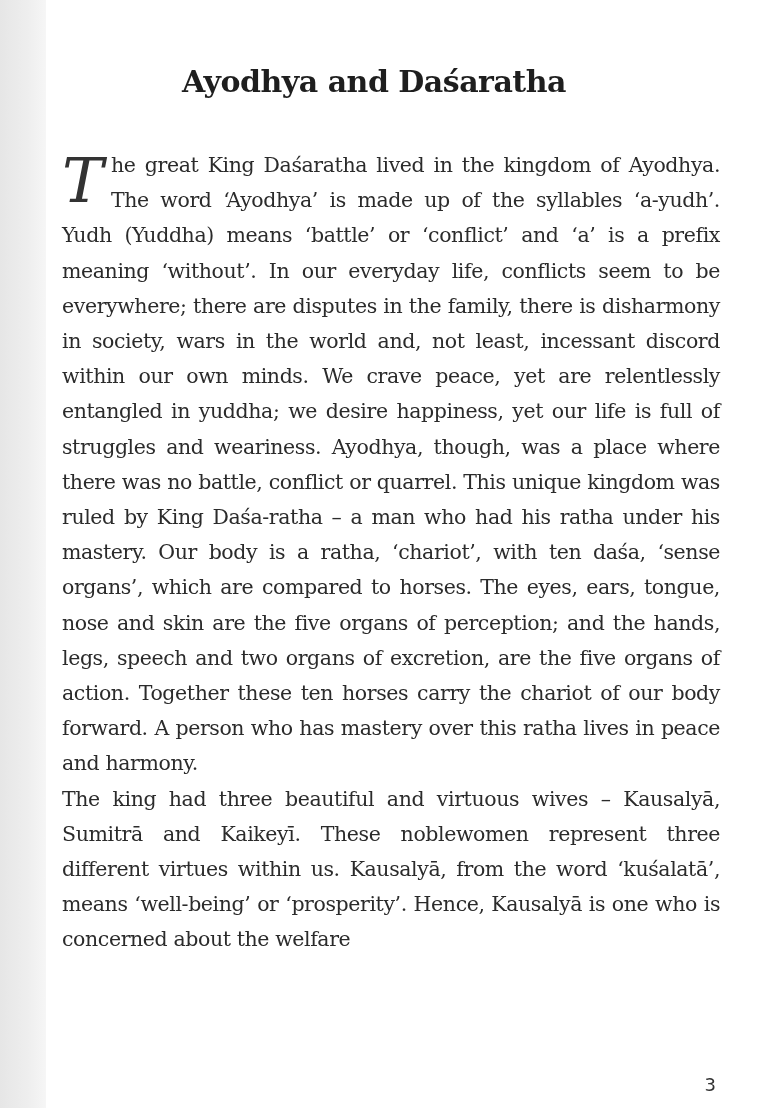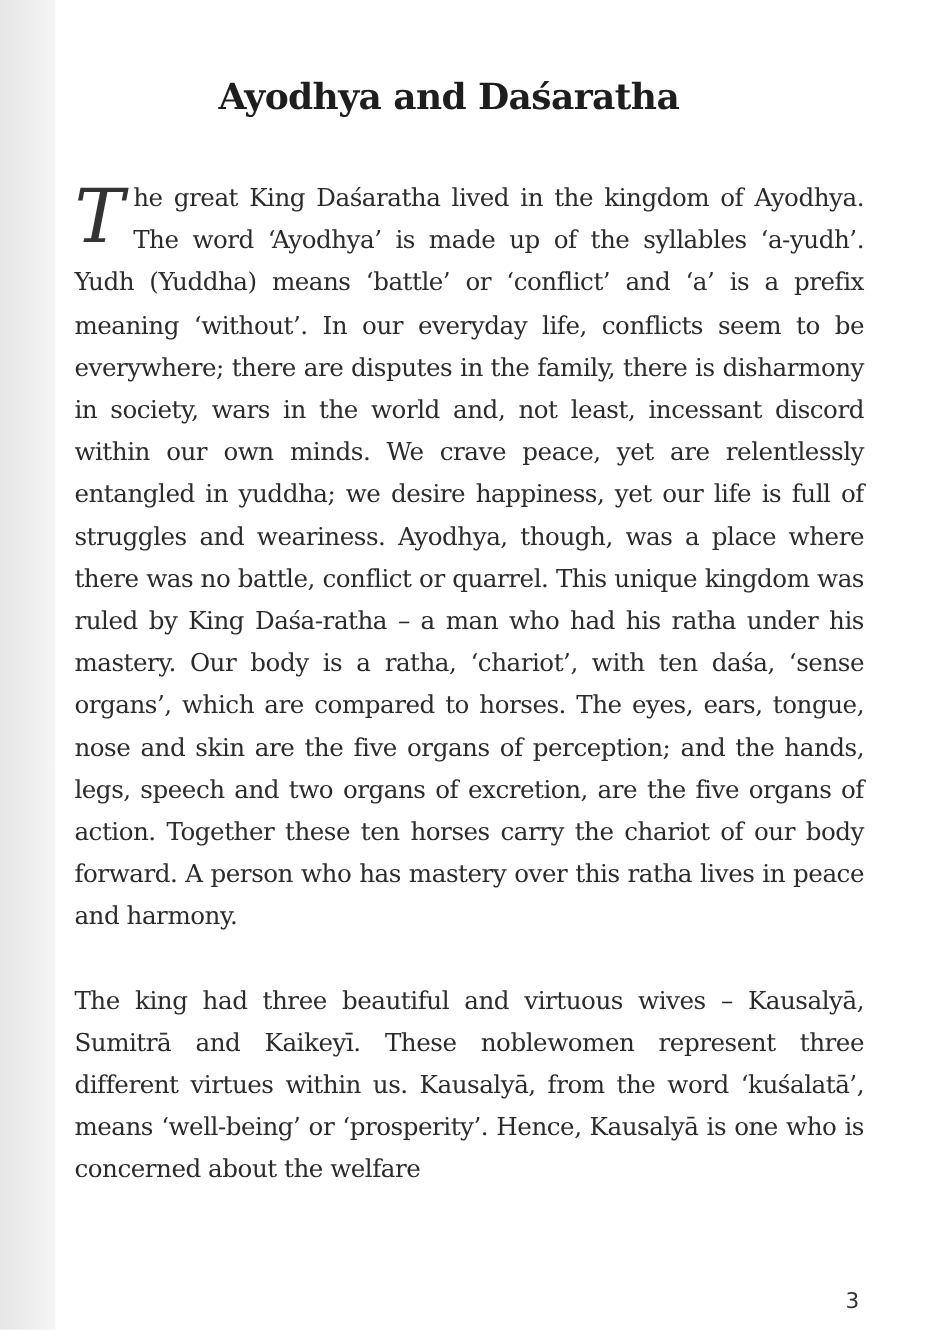--- a/index.html
+++ b/index.html
@@ -23,21 +23,21 @@
     position: absolute; top: 44px; left: 0; width: 748px; text-align: center;
     font-family: "DejaVu Serif", serif; font-size: 30px; color: #1e1e1e;
     letter-spacing: -0.5px;
   }
   .body {
     position: absolute; left: 62px; top: 148px; width: 658px;
     font-size: 20.5px; line-height: 35.2px; text-align: justify;
     letter-spacing: -0.4px;
   }
   .para { margin: 0; }
-  .para + .para { margin-top: 35px; }
+  .para + .para { }
   .dropcap {
     float: left; font-family: "DejaVu Serif", serif; font-style: italic;
     font-size: 62px; line-height: 62px; margin: 2px 8px 0 0; color: #333;
     height: 66px;
   }
   .page-number {
     position: absolute; right: 64px; top: 1074px; font-size: 18px; color: #333;
     font-family: "DejaVu Sans", sans-serif;
   }
 </style>

